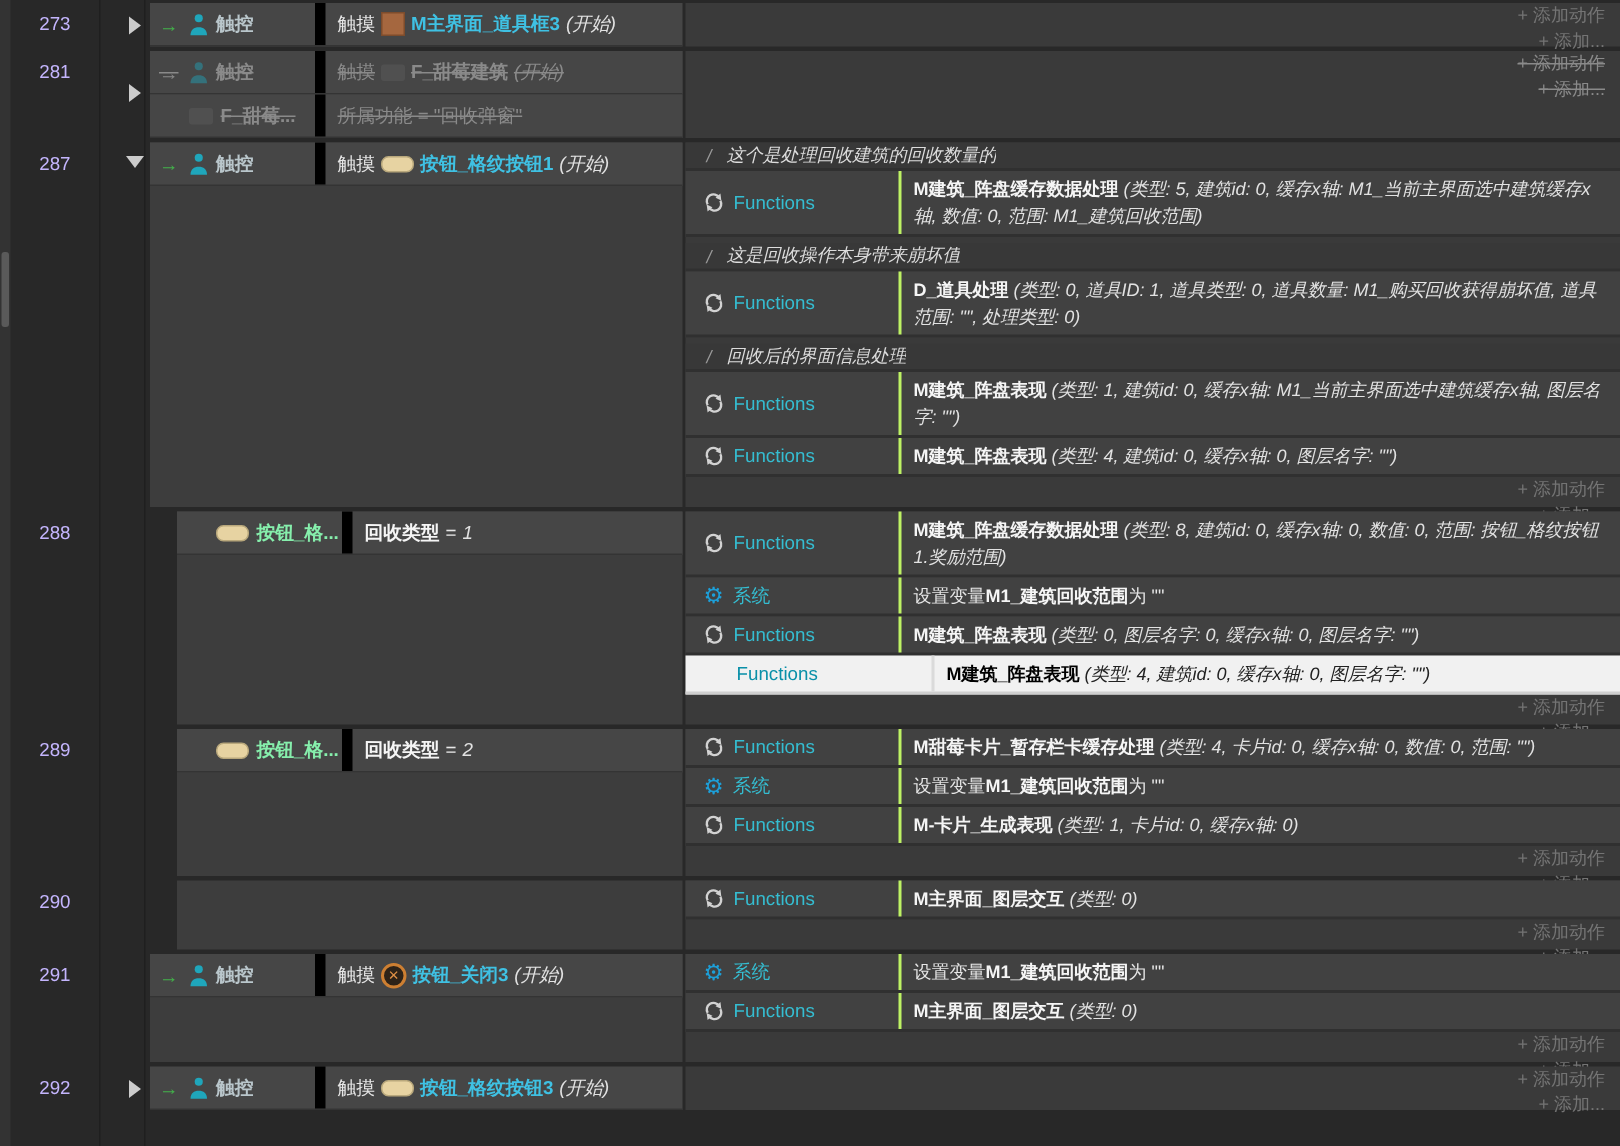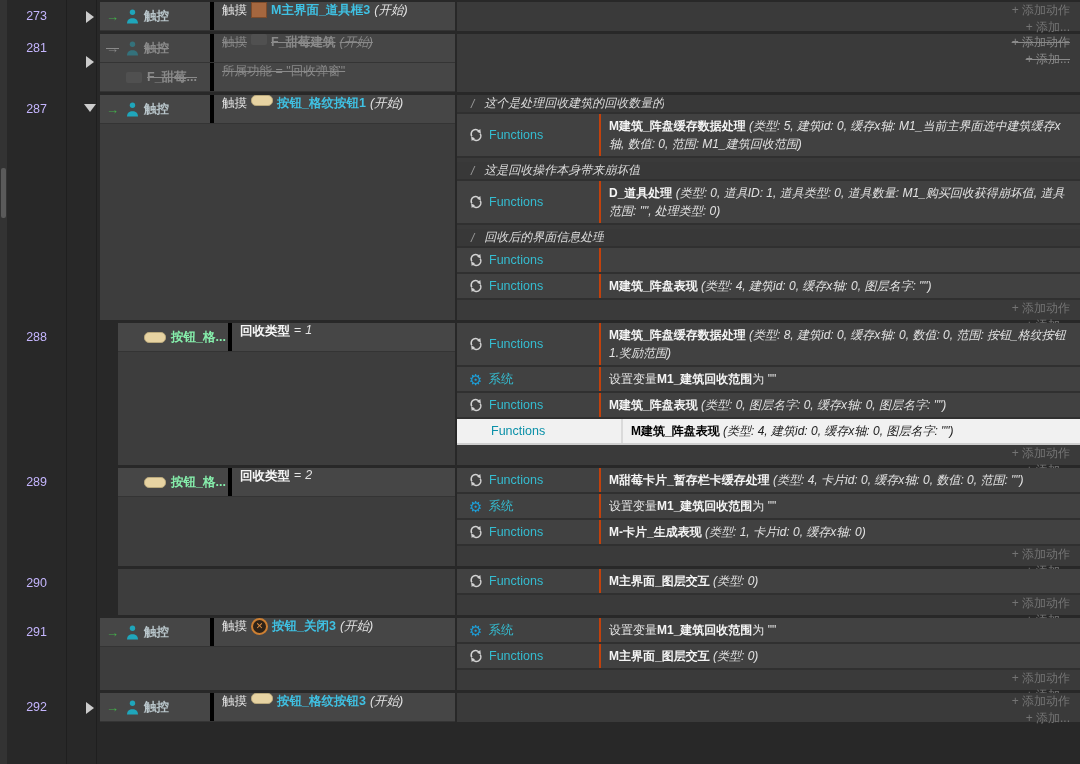--- a/index.html
+++ b/index.html
@@ -17,30 +17,30 @@
   .expander.down{border-left:6px solid transparent;border-right:6px solid transparent;border-top:8px solid #cccccc;left:84px;}
   .expander.mid{top:50%;margin-top:-7px;}
   .event-body{flex:1;display:flex;min-width:0;}
   .indent-sp{flex:none;}
   .cond-col{flex:none;background:#3d3d3d;margin-right:2px;}
   .cond-row{display:flex;align-items:center;height:28px;background:#464646;border-bottom:1px solid #343434;cursor:pointer;}
   .cond-head{width:104px;flex:none;display:flex;align-items:center;gap:5px;padding-left:6px;overflow:hidden;}
   .arrow{width:15px;flex:none;color:#43b04a;font-weight:bold;font-size:13px;line-height:1;}
   .cond-label{font-size:12.5px;color:#b9c6cb;white-space:nowrap;font-weight:bold;}
   .cond-label.cyan{color:#86efac;}
-  .cond-text{flex:1;display:flex;gap:4px;padding:0 8px;border-left:4px solid #000000;height:100%;
+  .cond-text{flex:1;display:flex;align-items:center;gap:4px;padding:0 8px;border-left:7px solid #000000;height:100%;
              font-size:12.5px;color:#e6e6e6;white-space:nowrap;overflow:hidden;}
   .r-n{color:#e6e6e6;}
   .r-b{color:#f5f5f5;font-weight:bold;}
   .r-i{color:#e2e2e2;font-style:italic;}
   .r-cb{color:#3fc1e3;font-weight:bold;}
   .actions-col{flex:1;min-width:0;background:#3a3a3a;}
   .a-row{cursor:pointer;}
   .a-row.action{display:flex;background:#414141;min-height:24px;border-bottom:2px solid #303030;}
-  .a-label{width:130px;flex:none;display:flex;align-items:center;gap:6px;padding-left:12px;border-right:2px solid #c2410c;}
+  .a-label{width:130px;flex:none;display:flex;align-items:center;gap:6px;padding-left:12px;border-right:2px solid #bef264;}
   .lib{color:#35bdd1;font-size:12.5px;}
   .a-text{flex:1;min-width:0;padding:3px 8px 3px 8px;font-size:12px;line-height:1.5;color:#dedede;}
   .a-row.comment{display:flex;align-items:center;height:17px;background:#383838;padding-left:14px;gap:10px;
                  border-bottom:2px solid #303030;}
   .a-row.comment:not(:first-child){margin-top:4px;}
   .slash{color:#999;font-size:12px;font-style:italic;}
   .c-text{color:#dcdcdc;font-style:italic;font-size:12px;white-space:nowrap;overflow:hidden;}
   .a-row.add{display:flex;justify-content:space-between;align-items:flex-end;height:20px;padding:0 10px 0 14px;flex-direction:column;}
   .add-left,.add-right{color:#747474;font-size:12px;cursor:pointer;}
   .a-row.action.selected{background:#f1f1f1;border-bottom:2px solid #cfcfcf;}
@@ -213,20 +213,21 @@
             <div class="a-row action">
               <div class="a-label">
                 <svg width="14" height="14" viewBox="0 0 16 16">
                   <path d="M3.2 9.5 A5 5 0 0 1 12 4.3" fill="none" stroke="#d2d2d2" stroke-width="1.8"></path>
                   <polygon points="12.9,1.2 13.6,6.4 9.2,4.3" fill="#d2d2d2"></polygon>
                   <path d="M12.8 6.5 A5 5 0 0 1 4 11.7" fill="none" stroke="#d2d2d2" stroke-width="1.8"></path>
                   <polygon points="3.1,14.8 2.4,9.6 6.8,11.7" fill="#d2d2d2"></polygon>
                 </svg>
                 <span class="lib">Functions</span>
               </div>
+              <div class="a-text"><span class="r-b">M建筑_阵盘表现 </span><span class="r-i">(类型: 1, 建筑id: 0, 缓存x轴: M1_当前主界面选中建筑缓存x轴, 图层名字: "")</span></div>
             </div>
             <div class="a-row action">
               <div class="a-label">
                 <svg width="14" height="14" viewBox="0 0 16 16">
                   <path d="M3.2 9.5 A5 5 0 0 1 12 4.3" fill="none" stroke="#d2d2d2" stroke-width="1.8"></path>
                   <polygon points="12.9,1.2 13.6,6.4 9.2,4.3" fill="#d2d2d2"></polygon>
                   <path d="M12.8 6.5 A5 5 0 0 1 4 11.7" fill="none" stroke="#d2d2d2" stroke-width="1.8"></path>
                   <polygon points="3.1,14.8 2.4,9.6 6.8,11.7" fill="#d2d2d2"></polygon>
                 </svg>
                 <span class="lib">Functions</span>

